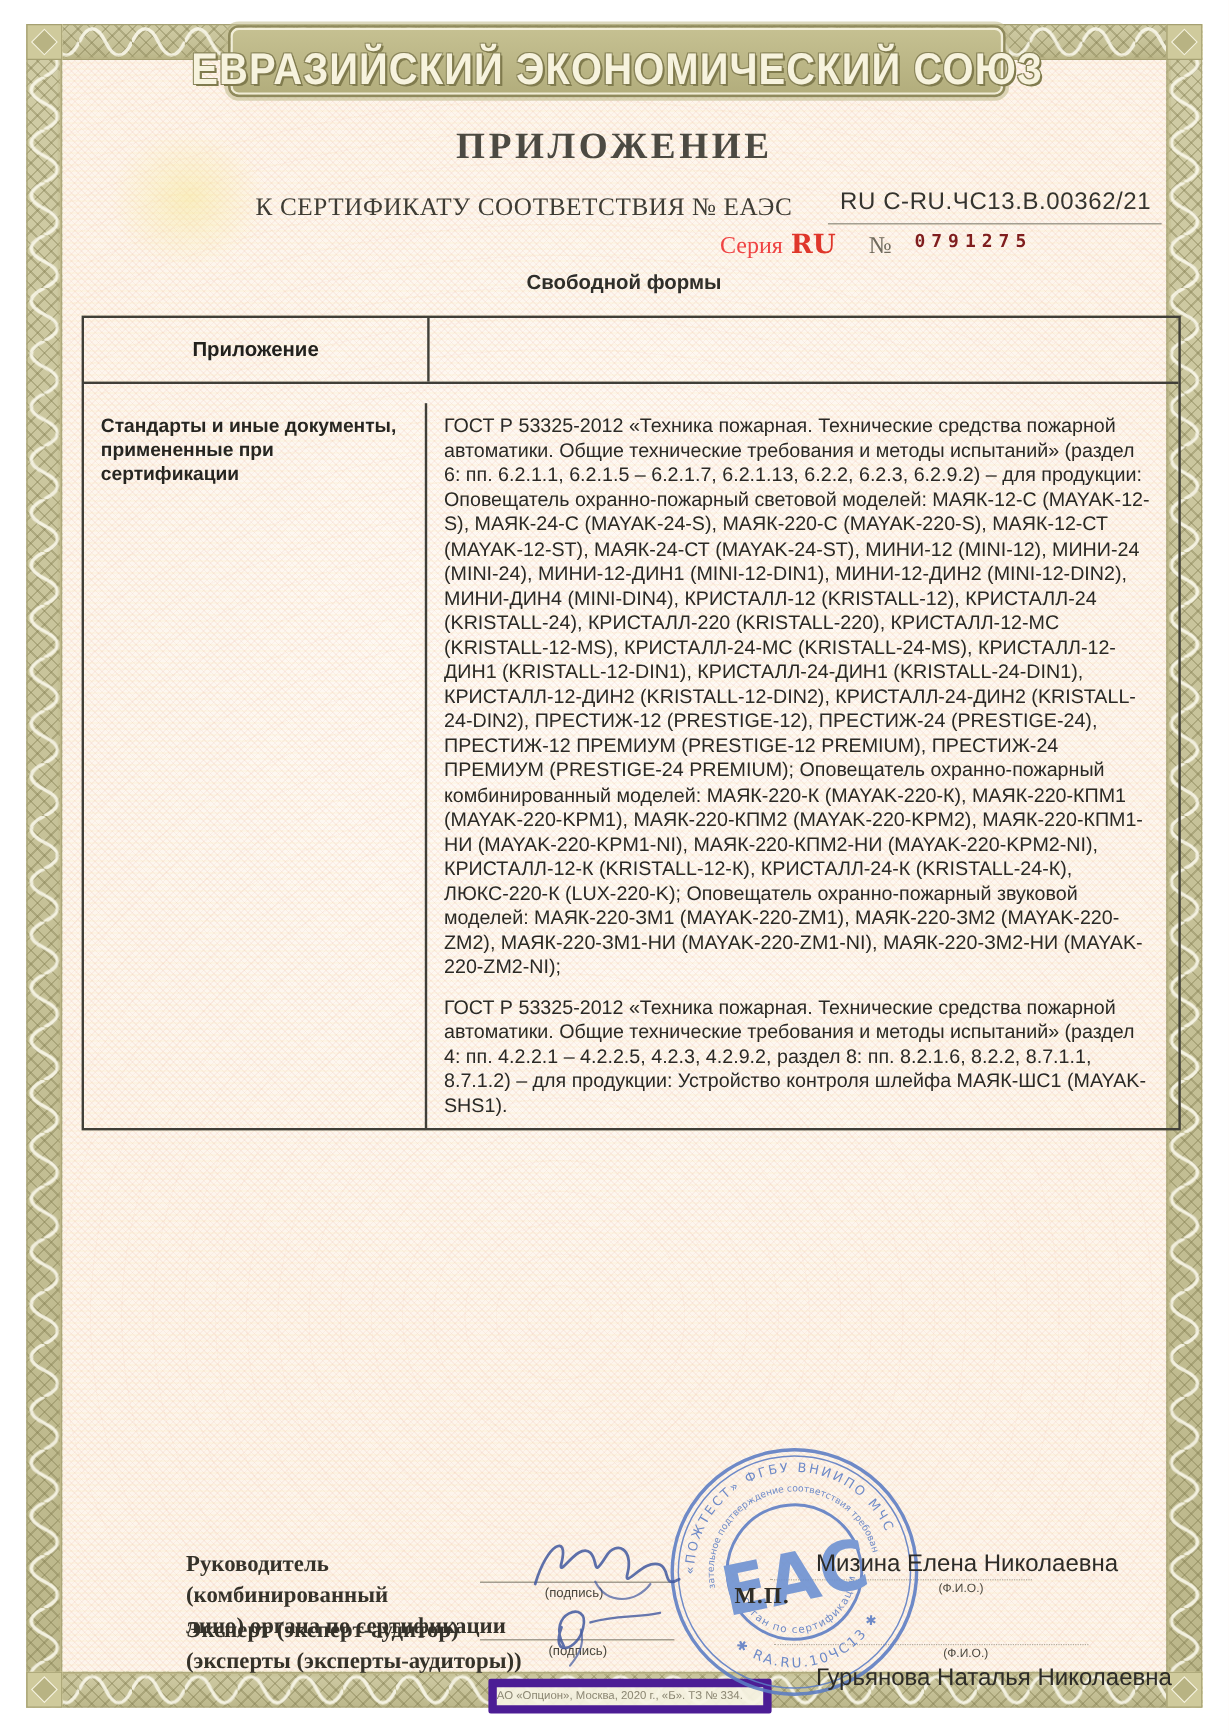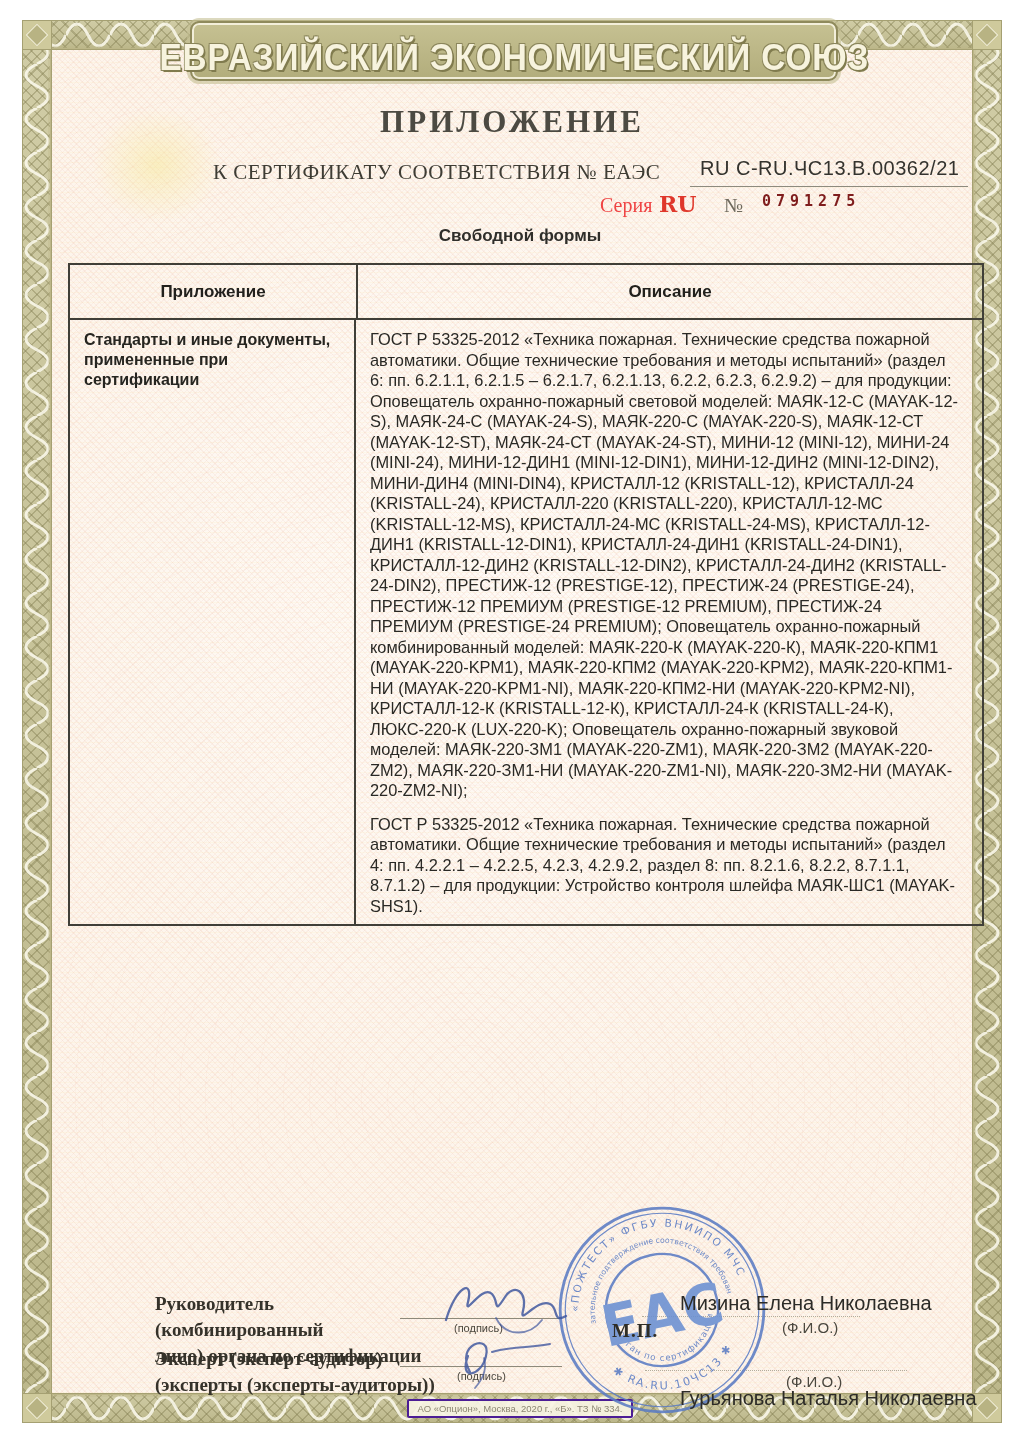--- a/index.html
+++ b/index.html
@@ -65,43 +65,43 @@
   .form-type{left:0;top:226px;width:1040px;text-align:center;z-index:4;
     font-weight:bold;font-size:17px;color:#2f2e2a;}
 
   
   .tbl{left:68px;top:263px;width:916px;z-index:4;border:2px solid #403f38;box-sizing:border-box;}
   .tbl-head{display:flex;height:53px;border-bottom:2px solid #403f38;}
   .th{display:flex;align-items:center;justify-content:center;
     font-weight:bold;font-size:17px;color:#22211d;}
   .th1{width:286px;border-right:2px solid #403f38;}
   .th2{flex:1;}
-  .tbl-body{display:flex;min-height:589px;}
+  .tbl-body{display:flex;min-height:589px;margin-top:16px;}
   .td1{width:286px;border-right:2px solid #403f38;padding:10px 12px 10px 14px;box-sizing:border-box;
     font-weight:bold;font-size:16px;line-height:20px;color:#262520;}
   .td2{flex:1;padding:9px 24px 8px 14px;box-sizing:border-box;
     font-size:16.4px;line-height:20.5px;color:#2a2925;}
   .td2 .para + .para{margin-top:13px;}
 
   
   .sig-label{font-family:"Liberation Serif",serif;font-weight:600;font-size:19px;
     line-height:26px;color:#35322a;z-index:4;}
   .sig-line{height:0;border-top:1px solid #8d897b;z-index:4;}
   .sig-caption{font-size:11px;color:#4a473e;z-index:9;}
   .name{font-size:20px;color:#2c2b27;z-index:8;white-space:nowrap;}
   .name-line{height:0;border-top:1px dotted #b3ad9c;z-index:4;}
-  .fio{font-size:15px;color:#4a473e;z-index:8;padding-left:34px;}
+  .fio{font-size:10px;color:#4a473e;z-index:8;padding-left:34px;}
   .mp{font-family:"Liberation Serif",serif;font-weight:bold;font-size:19px;
     letter-spacing:1px;color:#2f2d26;z-index:9;}
   .stamp{left:550px;top:1198px;z-index:7;transform:rotate(-12deg);opacity:.88;}
   .ink{z-index:10;}
 
   
   .imprint{left:407px;top:1399px;width:222px;z-index:6;background:rgba(247,244,228,.92);
-    border:2px solid #4c1d95;border-radius:2px;text-align:center;
+    border:7px solid #4c1d95;border-radius:2px;
     font-size:9.5px;line-height:15px;color:#8b8672;white-space:nowrap;}
 </style>
 </head>
 <body>
 
 <svg width="0" height="0" style="position:absolute">
   <defs>
     <pattern id="waveH" width="44" height="30" patternUnits="userSpaceOnUse">
       <path d="M0 15 Q11 -7 22 15 Q33 37 44 15" fill="none" stroke="#fdfbef" stroke-width="3"></path>
     </pattern>
@@ -149,21 +149,20 @@
 <div class="abs cert-underline"></div>
 <div class="abs series-label">Серия</div>
 <div class="abs series-value">RU</div>
 <div class="abs num-sign">№</div>
 <div class="abs blank-number">0791275</div>
 <div class="abs form-type">Свободной формы</div>
 
 <div class="abs tbl">
   <div class="tbl-head">
     <div class="th th1">Приложение</div>
-    <div class="th th2">Описание</div>
   </div>
   <div class="tbl-body">
     <div class="td1">Стандарты и иные документы, примененные при сертификации</div>
     <div class="td2">
       <div class="para">ГОСТ Р 53325-2012 «Техника пожарная. Технические средства пожарной автоматики. Общие технические требования и методы испытаний» (раздел 6: пп. 6.2.1.1, 6.2.1.5 – 6.2.1.7, 6.2.1.13, 6.2.2, 6.2.3, 6.2.9.2) – для продукции: Оповещатель охранно-пожарный световой моделей: МАЯК-12-С (MAYAK-12-S), МАЯК-24-С (MAYAK-24-S), МАЯК-220-С (MAYAK-220-S), МАЯК-12-СТ (MAYAK-12-ST), МАЯК-24-СТ (MAYAK-24-ST), МИНИ-12 (MINI-12), МИНИ-24 (MINI-24), МИНИ-12-ДИН1 (MINI-12-DIN1), МИНИ-12-ДИН2 (MINI-12-DIN2), МИНИ-ДИН4 (MINI-DIN4), КРИСТАЛЛ-12 (KRISTALL-12), КРИСТАЛЛ-24 (KRISTALL-24), КРИСТАЛЛ-220 (KRISTALL-220), КРИСТАЛЛ-12-МС (KRISTALL-12-MS), КРИСТАЛЛ-24-МС (KRISTALL-24-MS), КРИСТАЛЛ-12-ДИН1 (KRISTALL-12-DIN1), КРИСТАЛЛ-24-ДИН1 (KRISTALL-24-DIN1), КРИСТАЛЛ-12-ДИН2 (KRISTALL-12-DIN2), КРИСТАЛЛ-24-ДИН2 (KRISTALL-24-DIN2), ПРЕСТИЖ-12 (PRESTIGE-12), ПРЕСТИЖ-24 (PRESTIGE-24), ПРЕСТИЖ-12 ПРЕМИУМ (PRESTIGE-12 PREMIUM), ПРЕСТИЖ-24 ПРЕМИУМ (PRESTIGE-24 PREMIUM); Оповещатель охранно-пожарный комбинированный моделей: МАЯК-220-К (MAYAK-220-К), МАЯК-220-КПМ1 (MAYAK-220-KPM1), МАЯК-220-КПМ2 (MAYAK-220-KPM2), МАЯК-220-КПМ1-НИ (MAYAK-220-KPM1-NI), МАЯК-220-КПМ2-НИ (MAYAK-220-KPM2-NI), КРИСТАЛЛ-12-К (KRISTALL-12-К), КРИСТАЛЛ-24-К (KRISTALL-24-К), ЛЮКС-220-К (LUX-220-K); Оповещатель охранно-пожарный звуковой моделей: МАЯК-220-ЗМ1 (MAYAK-220-ZM1), МАЯК-220-ЗМ2 (MAYAK-220-ZM2), МАЯК-220-ЗМ1-НИ (MAYAK-220-ZM1-NI), МАЯК-220-ЗМ2-НИ (MAYAK-220-ZM2-NI);</div>
       <div class="para">ГОСТ Р 53325-2012 «Техника пожарная. Технические средства пожарной автоматики. Общие технические требования и методы испытаний» (раздел 4: пп. 4.2.2.1 – 4.2.2.5, 4.2.3, 4.2.9.2, раздел 8: пп. 8.2.1.6, 8.2.2, 8.7.1.1, 8.7.1.2) – для продукции: Устройство контроля шлейфа МАЯК-ШС1 (MAYAK-SHS1).</div>
     </div>
   </div>
 </div>
 

